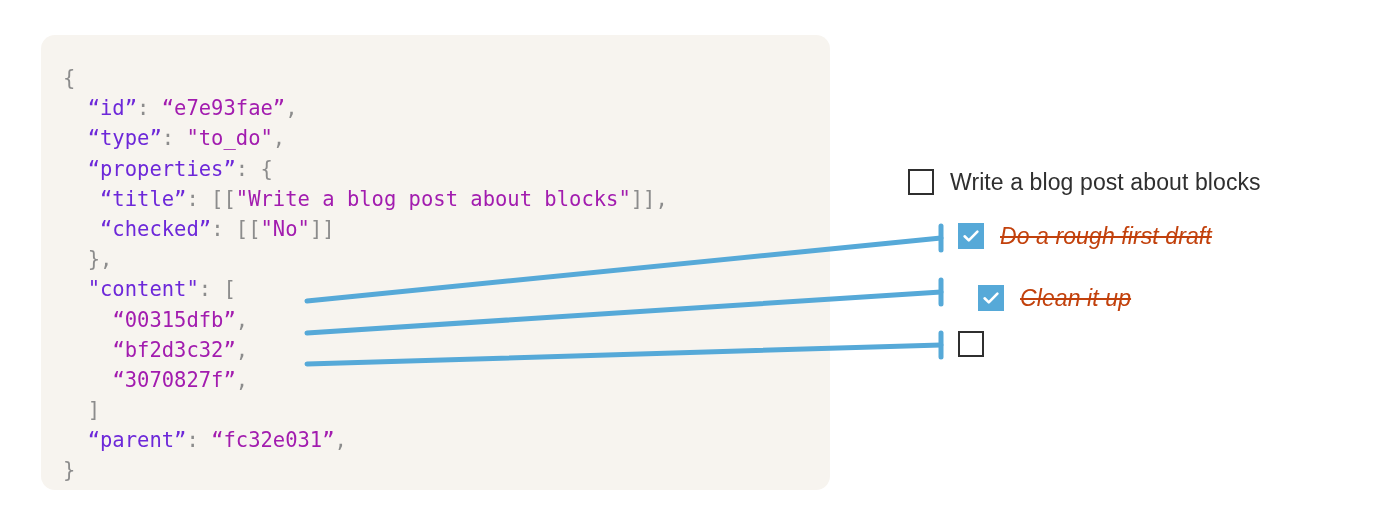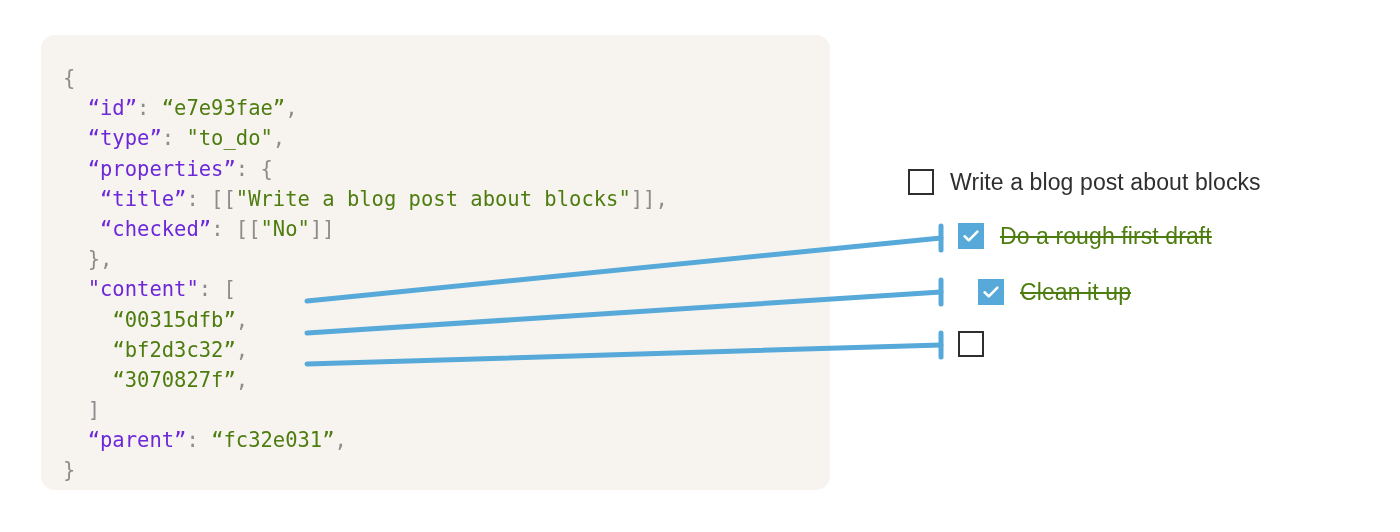--- a/index.html
+++ b/index.html
@@ -34,21 +34,21 @@
     font-family: "DejaVu Sans Mono", "Liberation Mono", monospace;
     font-size: 20.5px;
     line-height: 30.2px;
     white-space: pre;
     color: #8c8c8c;
   }
 
   .ln { display: block; height: 30.2px; }
   .pun   { color: #8c8c8c; }
   .key   { color: #6d28d9; }
-  .str   { color: #4d7c0f; }
+  .str   { color: #a21caf; }
 
   
   #checklist {
     position: absolute;
     left: 908px;
     top: 165px;
     width: 470px;
   }
 
   .check-row {
@@ -56,21 +56,21 @@
     display: flex;
     align-items: center;
     height: 34px;
   }
 
   .check-row.lvl0 { left: 0px; justify-content: flex-end; }
   .check-row.lvl1 { left: 50px; }
 
   .row0 { top: 0px; }
   .row1 { top: 54px; }
-  .row2 { top: 110px; padding-left: 20px; }
+  .row2 { top: 116px; padding-left: 20px; }
   .row3 { top: 162px; }
 
   .cbox {
     width: 26px;
     height: 26px;
     box-sizing: border-box;
     flex: 0 0 auto;
     display: flex;
     align-items: center;
     justify-content: center;
@@ -86,23 +86,24 @@
   .cbox.checked svg { display: block; }
 
   .ctext {
     margin-left: 16px;
     font-size: 23px;
     color: #2f2f2f;
     white-space: nowrap;
     letter-spacing: 0.1px;
   }
   .ctext.done {
-    color: #4d7c0f;
+    color: #c2410c;
     text-decoration: line-through;
     text-decoration-thickness: 1.8px;
+    font-style: italic;
   }
 
   
   #connectors {
     position: absolute;
     left: 0;
     top: 0;
     width: 1400px;
     height: 532px;
     pointer-events: none;

